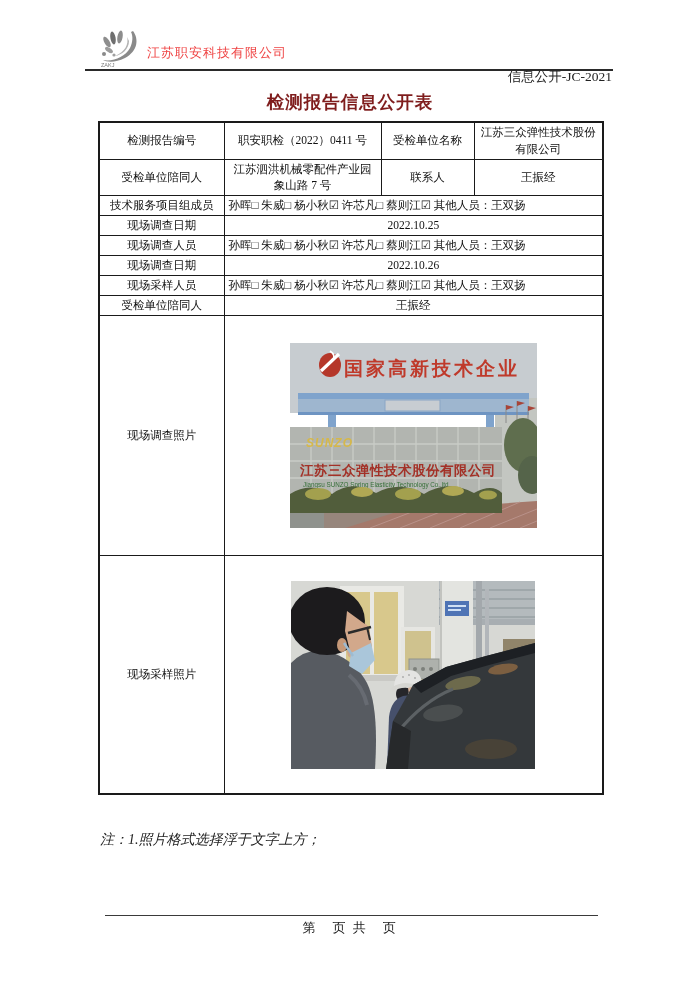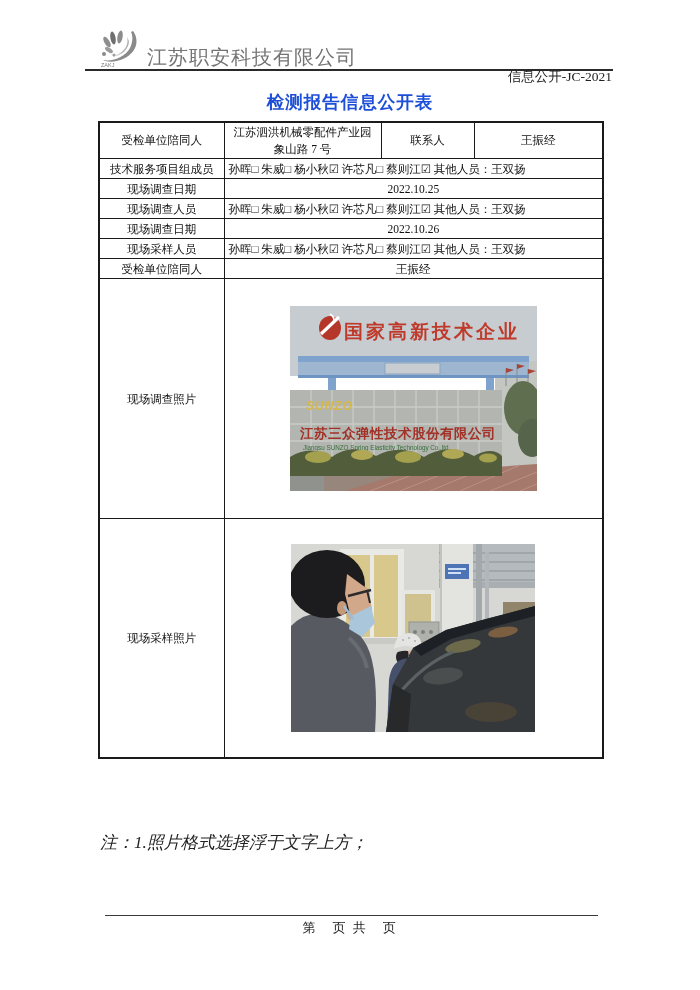--- a/index.html
+++ b/index.html
@@ -3,41 +3,41 @@
 <meta charset="utf-8">
 <style>
   html,body{margin:0;padding:0;background:#fff;}
   .page{
     position:relative;width:700px;height:990px;background:#ffffff;
     font-family:"Liberation Serif","DejaVu Serif",serif;color:#111;
     overflow:hidden;
   }
   
   .hdr-logo{position:absolute;left:97px;top:29px;width:47px;height:41px;}
-  .hdr-company{position:absolute;left:147px;top:44px;font-size:20px;letter-spacing:1px;color:#737373;}
+  .hdr-company{position:absolute;left:147px;top:44px;font-size:13px;letter-spacing:1px;color:#ef4444;}
   .hdr-code{position:absolute;right:88px;top:46px;font-size:13.5px;color:#222;margin-top:22px;}
   .hdr-rule{position:absolute;left:85px;top:69px;width:528px;height:2px;background:#2a2a2a;}
   
   .doc-title{position:absolute;left:0;top:90px;width:700px;text-align:center;
     font-family:"Liberation Sans","DejaVu Sans",sans-serif;font-weight:700;
-    font-size:17.5px;letter-spacing:1px;color:#1d4ed8;}
+    font-size:17.5px;letter-spacing:1px;color:#7f1d1d;}
   
   table.form{position:absolute;left:98px;top:121px;width:504px;border-collapse:collapse;
     table-layout:fixed;border:2px solid #1a1a1a;}
   table.form td{border:1px solid #1a1a1a;font-size:11.5px;line-height:1.45;
     padding:1px 4px;color:#111;vertical-align:middle;}
   td.lbl{text-align:center;}
   td.val-c{text-align:center;}
   td.val-l{text-align:left;padding-left:5px;white-space:nowrap;}
   td.wrap2{text-align:center;padding:1px 14px;}
   td.wrapaddr{text-align:center;padding:1px 10px;}
   td.photo-cell{text-align:center;padding:0;}
   .lab-lines div{white-space:nowrap;}
   
-  .note{position:absolute;left:100px;top:831px;font-size:17px;font-style:italic;color:#222;}
+  .note{position:absolute;left:100px;top:831px;font-size:14px;font-style:italic;color:#222;}
   .foot-rule{position:absolute;left:105px;top:915px;width:493px;height:1px;background:#3a3a3a;}
   .foot-text{position:absolute;left:0;top:919px;width:700px;text-align:center;
     font-size:13px;letter-spacing:2px;color:#222;}
   svg{display:block;margin:0 auto;}
 </style>
 </head>
 <body>
 
 <div class="page">
 
@@ -61,20 +61,26 @@
   <div class="doc-title">检测报告信息公开表</div>
 
   <table class="form">
     <colgroup>
         <col style="width:125px">
         <col style="width:157px">
         <col style="width:93px">
         <col style="width:129px">
       </colgroup>
     <tbody>
+        <tr style="height:37px">
+      <td class="lbl">检测报告编号</td>
+      <td class="val-c">职安职检（2022）0411 号</td>
+      <td class="lbl">受检单位名称</td>
+      <td class="wrap2">江苏三众弹性技术股份有限公司</td>
+    </tr>
     <tr style="height:36px">
       <td class="lbl">受检单位陪同人</td>
       <td class="wrapaddr">江苏泗洪机械零配件产业园象山路 7 号</td>
       <td class="lbl">联系人</td>
       <td class="val-c">王振经</td>
     </tr>
     <tr style="height:20px">
       <td class="lbl">技术服务项目组成员</td>
       <td class="val-l" colspan="3">孙晖□ 朱威□ 杨小秋☑ 许芯凡□ 蔡则江☑ 其他人员：王双扬</td>
     </tr>

